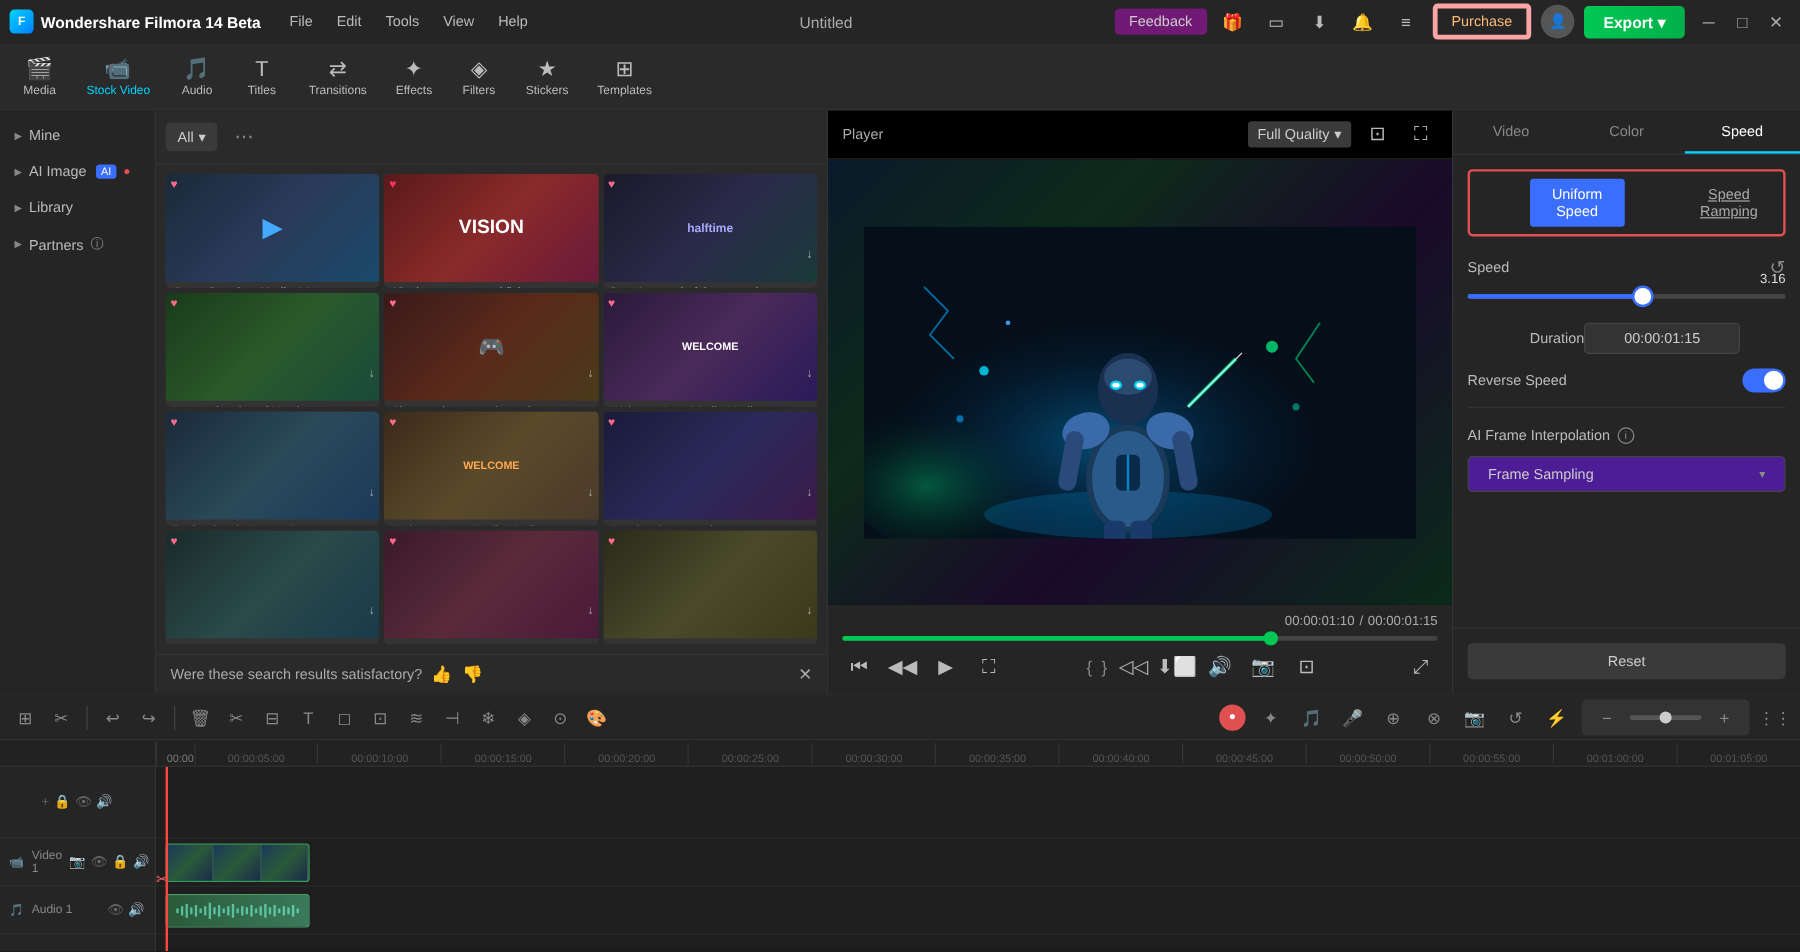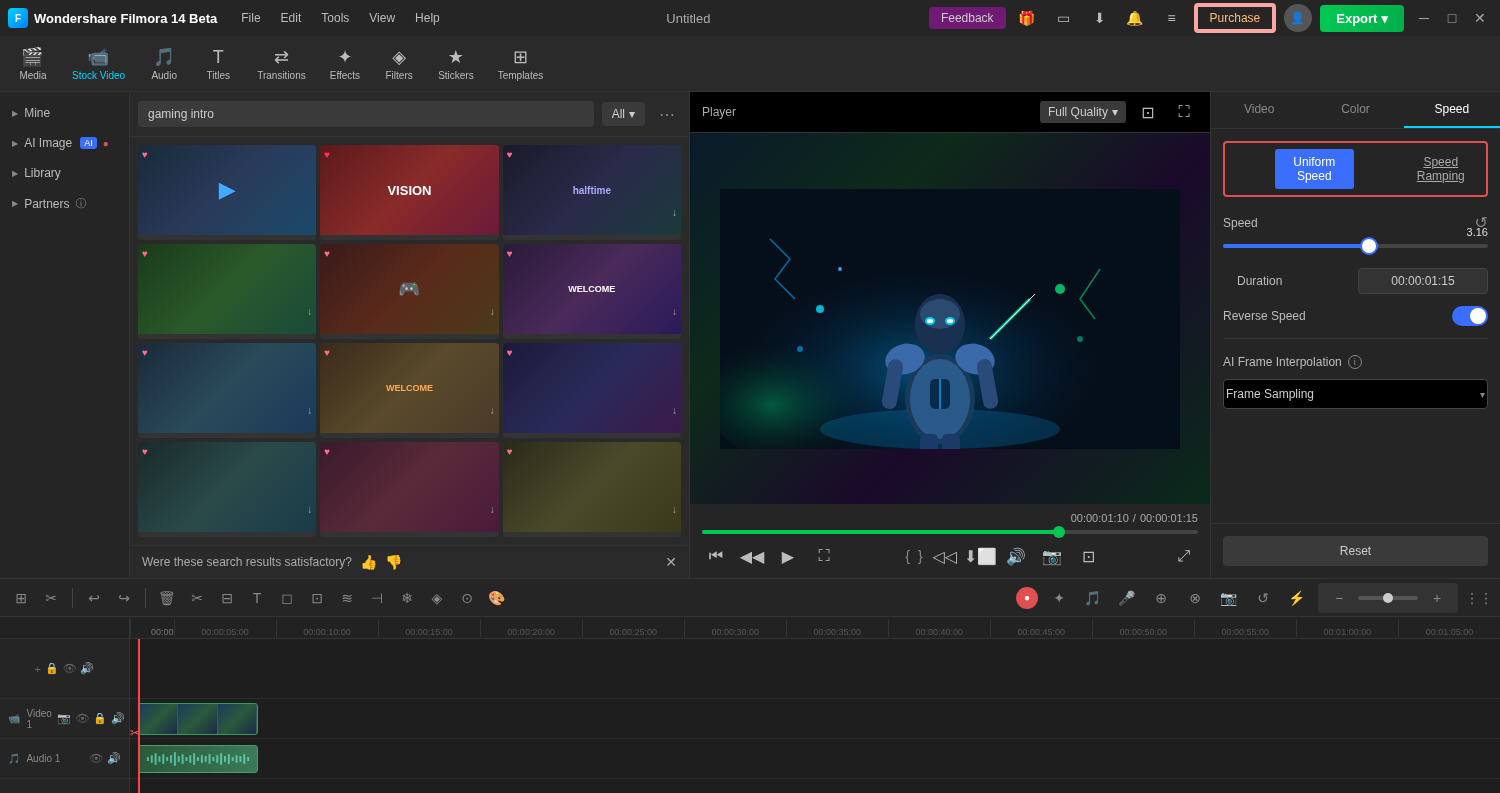--- a/index.html
+++ b/index.html
@@ -91,34 +91,34 @@
     .speed-tab.active { background: #3a6eff; color: #fff; }
     .speed-tab:not(.active) { color: #aaa; text-decoration: underline; }
 
     .speed-row { display: flex; align-items: center; justify-content: space-between; margin-bottom: 12px; }
     .speed-label { font-size: 12px; color: #bbb; }
     .reset-btn { background: none; border: none; color: #888; cursor: pointer; font-size: 16px; }
     .speed-slider { width: 100%; height: 4px; background: #444; border-radius: 2px; position: relative; cursor: pointer; }
     .speed-slider-fill { height: 100%; background: #3a6eff; border-radius: 2px; width: 55%; }
     .speed-slider-thumb { width: 14px; height: 14px; background: #fff; border-radius: 50%; position: absolute; top: -5px; left: 55%; transform: translateX(-50%); box-shadow: 0 0 0 2px #3a6eff; }
 
-    .duration-row { display: flex; align-items: center; justify-content: space-between; margin-bottom: 12px; margin-left: 14px; }
+    .duration-row { display: flex; align-items: center; justify-content: center; margin-bottom: 12px; margin-left: 14px; }
     .duration-label { font-size: 12px; color: #bbb; }
     .duration-input { background: #333; border: 1px solid #444; color: #ccc; padding: 5px 10px; border-radius: 4px; font-size: 12px; width: 130px; text-align: center; }
 
     .reverse-row { display: flex; align-items: center; justify-content: space-between; margin-bottom: 16px; padding-bottom: 12px; border-bottom: 1px solid #333; }
     .reverse-label { font-size: 12px; color: #bbb; }
     .toggle { width: 36px; height: 20px; border-radius: 10px; background: #3a6eff; cursor: pointer; position: relative; display: flex; align-items: center; }
     .toggle-thumb { width: 16px; height: 16px; background: #fff; border-radius: 50%; position: absolute; right: 2px; transition: right 0.2s; }
 
     .interpolation-row { display: flex; align-items: center; gap: 6px; margin-bottom: 10px; }
     .interpolation-label { font-size: 12px; color: #bbb; }
     .info-icon { width: 14px; height: 14px; border: 1px solid #888; border-radius: 50%; display: flex; align-items: center; justify-content: center; font-size: 9px; color: #888; cursor: pointer; }
 
-    .frame-select { width: 100%; background: #000000; border: 1px solid #444; color: #ccc; padding: 7px 2px; border-radius: 4px; font-size: 12px; cursor: pointer; display: flex; align-items: center; justify-content: space-between; }
+    .frame-select { width: 100%; background: #4c1d95; border: 1px solid #444; color: #ccc; padding: 7px 16px; border-radius: 4px; font-size: 12px; cursor: pointer; display: flex; align-items: center; justify-content: space-between; }
 
     .reset-section { padding: 12px; border-top: 1px solid #333; }
     .reset-full-btn { width: 100%; background: #3a3a3a; border: none; color: #ccc; padding: 8px; border-radius: 4px; cursor: pointer; font-size: 12px; }
 
     
     .bottom-area { height: 215px; background: #1e1e1e; border-top: 1px solid #333; display: flex; flex-direction: column; flex-shrink: 0; }
     .timeline-toolbar { display: flex; align-items: center; justify-content: space-between; padding: 4px 8px; background: #252525; border-bottom: 1px solid #333; height: 38px; }
     .timeline-tools-left { display: flex; align-items: center; gap: 4px; }
     .timeline-tools-right { display: flex; align-items: center; gap: 8px; }
     .tl-btn { background: none; border: none; color: #888; cursor: pointer; font-size: 14px; width: 26px; height: 26px; display: flex; align-items: center; justify-content: center; }
@@ -272,40 +272,39 @@
       <div class="panel-section-header">
         <span class="panel-section-arrow">▶</span>
         <span>Partners</span>
         <span style="color:#888;font-size:11px;">ⓘ</span>
       </div>
     </div>
   </div>
 
   <div class="media-panel">
     <div class="media-search">
-      <input class="search-input" type="text" placeholder="Search..." value="gaming intro" style="">
       <button class="all-filter">
         <span>All</span>
         <span>▾</span>
       </button>
       <button class="more-btn">⋯</button>
     </div>
 
     <div class="media-grid">
 
       <div class="media-item">
         <div class="media-thumb-placeholder thumb1">
           <span style="color:#4af;font-size:22px;">▶</span>
         </div>
         <span class="media-heart">♥</span>
         <div class="media-label">Game Premium Media 14</div>
       </div>
       <div class="media-item">
         <div class="media-thumb-placeholder thumb2" style="position:relative;">
-          <span style="color:#fff;font-size:13px;font-weight:bold;position:absolute;">VISION</span>
+          <span style="color:#fff;font-size:16px;font-weight:bold;position:absolute;">VISION</span>
         </div>
         <span class="media-heart-red">♥</span>
         <div class="media-label">3D  chrome text word flying ...</div>
       </div>
       <div class="media-item">
         <div class="media-thumb-placeholder thumb3" style="position:relative;">
           <span style="color:#aaf;font-size:10px;font-weight:bold;position:absolute;">halftime</span>
         </div>
         <span class="media-heart">♥</span>
         <span class="media-download">↓</span>
@@ -632,21 +631,21 @@
           <button class="track-ctrl-btn">👁</button>
           <button class="track-ctrl-btn">🔊</button>
         </div>
       </div>
     </div>
 
     <div class="timeline-ruler-area">
 
       <div class="timeline-ruler">
         <div class="ruler-marks">
-          <div class="ruler-mark" style="color:#777;font-size:9px;padding-left:20px;min-width:30px;flex:none;">00:00</div>
+          <div class="ruler-mark" style="color:#777;font-size:9px;padding-left:8px;min-width:30px;flex:none;">00:00</div>
           <div class="ruler-mark">00:00:05:00</div>
           <div class="ruler-mark">00:00:10:00</div>
           <div class="ruler-mark">00:00:15:00</div>
           <div class="ruler-mark">00:00:20:00</div>
           <div class="ruler-mark">00:00:25:00</div>
           <div class="ruler-mark">00:00:30:00</div>
           <div class="ruler-mark">00:00:35:00</div>
           <div class="ruler-mark">00:00:40:00</div>
           <div class="ruler-mark">00:00:45:00</div>
           <div class="ruler-mark">00:00:50:00</div>

